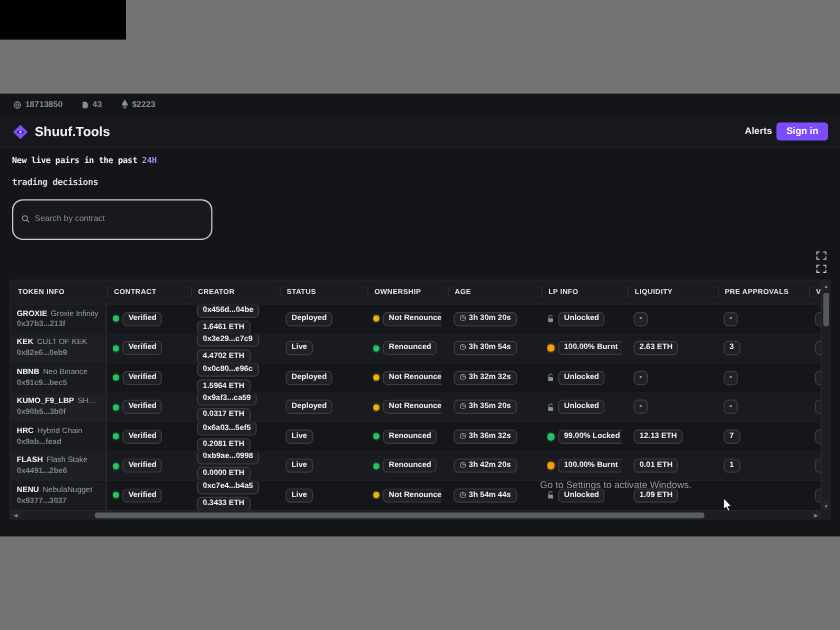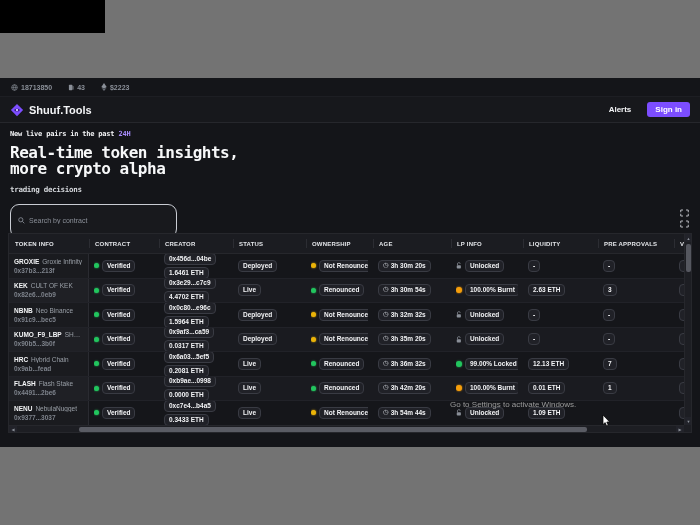--- a/index.html
+++ b/index.html
@@ -13,21 +13,21 @@
 
   
   .stats-bar { height:19px; display:flex; align-items:center; gap:16px; padding:0 11px;
                font-size:7px; font-weight:bold; color:#8a8f98; border-bottom:1px solid #1d1e23; }
   .stat { display:flex; align-items:center; gap:3px; }
   .stat svg { display:block; }
 
   
   .hdr { height:26px; display:flex; align-items:center; padding:0 10px; border-bottom:1px solid #26272c; background:#17181c; }
   .brand { display:flex; align-items:center; gap:5px; font-size:11px; font-weight:bold; color:#f4f5f7; }
-  .hdr-right { margin-left:auto; display:flex; align-items:center; gap:16px; }
+  .hdr-right { margin-left:auto; display:flex; align-items:center; gap:4px; }
   .alerts { font-size:8px; font-weight:bold; color:#f4f5f7; cursor:pointer; }
   .signin { background:#7c4dff; color:#fff; font-size:8px; font-weight:bold; border:none;
             border-radius:3px; padding:3px 8px; cursor:pointer; font-family:inherit; }
 
   
   .hero { padding:7px 10px 0 10px; font-family:"DejaVu Sans Mono", monospace; }
   .eyebrow { font-size:7px; font-weight:bold; color:#f4f5f7; letter-spacing:-0.2px; }
   .eyebrow .hl { color:#a78bfa; }
   .h1 { margin-top:7px; font-size:16px; line-height:15.5px; font-weight:bold; color:#f7f8f9; letter-spacing:-0.5px; }
   .sub { margin-top:9px; font-size:7.5px; line-height:9.5px; font-weight:bold; color:#d4d7db; letter-spacing:-0.3px; }
@@ -132,24 +132,20 @@
       <div class="hdr-right">
         <span class="alerts">Alerts</span>
         <button class="signin">Sign in</button>
       </div>
     </div>
 
     <div class="hero">
       <div class="eyebrow">
         <span>New live pairs in the past </span><span class="hl">24H</span>
       </div>
-      <div class="h1">
-        <div>Real-time token insights,</div>
-        <div>more crypto alpha</div>
-      </div>
       <div class="sub">
         <div>trading decisions</div>
       </div>
       <div class="search-wrap">
         <svg width="7" height="7" viewBox="0 0 10 10">
             <circle cx="4" cy="4" r="3" fill="none" stroke="#8a8f98" stroke-width="1.2"></circle>
             <path d="M6.3 6.3L9 9" stroke="#8a8f98" stroke-width="1.2"></path>
           </svg>
         <input class="search-input" type="text" placeholder="Search by contract" style="">
       </div>

